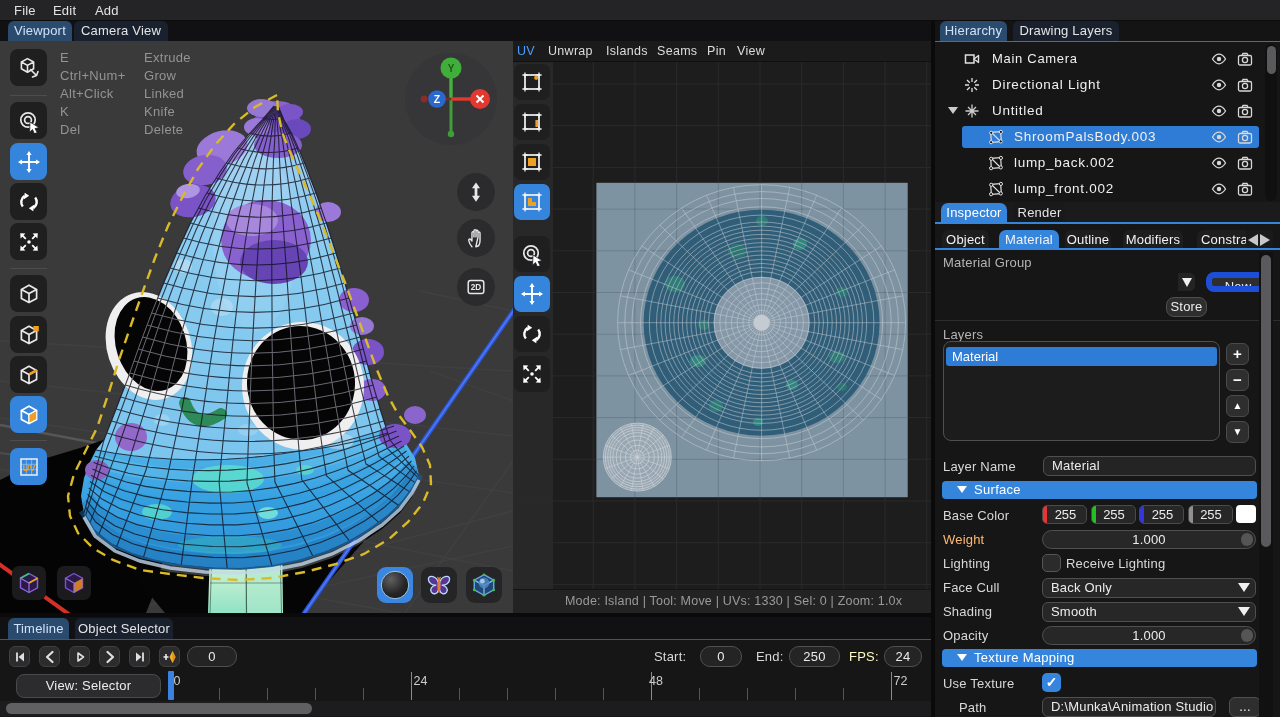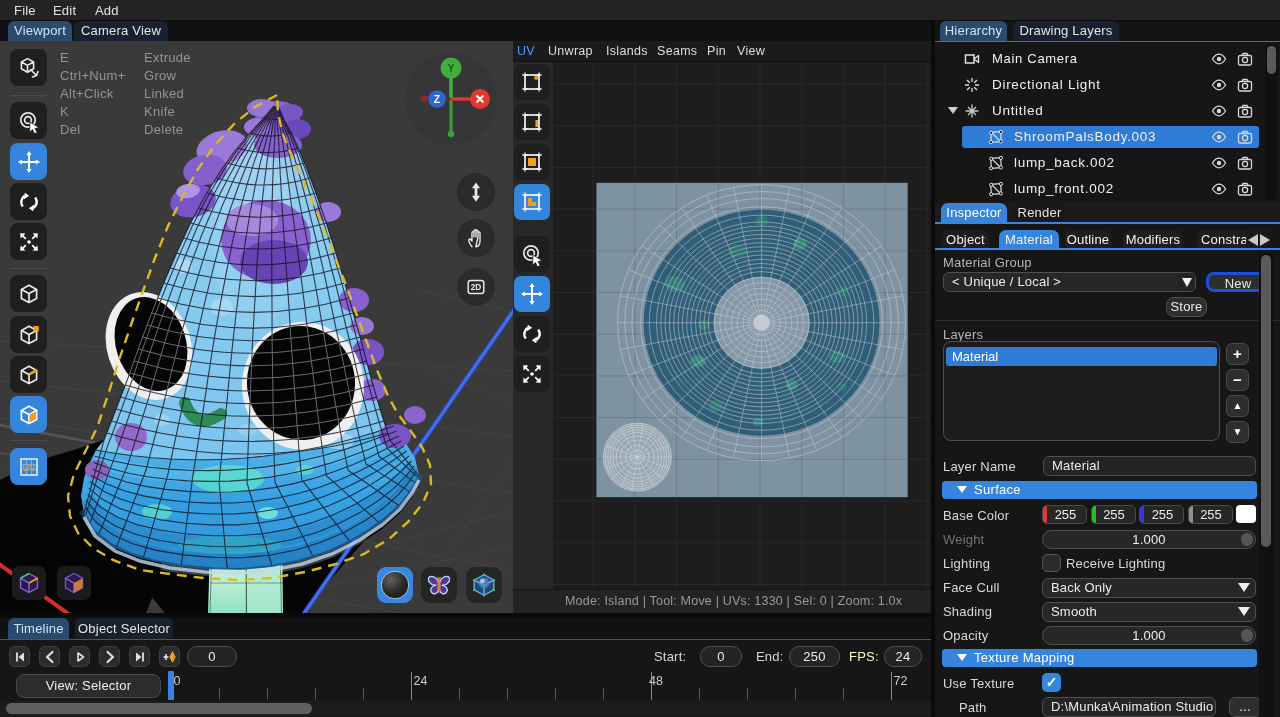--- a/index.html
+++ b/index.html
@@ -609,24 +609,23 @@
       <div style="position:absolute;left:7px;top:209px;width:47px;height:19px;background:#1e1e1e;border-radius:7px 7px 0 0;color:#f2f2f2;font-size:13px;text-align:center;line-height:19px;letter-spacing:0.2px;overflow:hidden">Object</div>
       <div style="position:absolute;left:64px;top:209px;width:60px;height:19px;background:#3585dc;border-radius:7px 7px 0 0;color:#f2f2f2;font-size:13px;text-align:center;line-height:19px;letter-spacing:0.2px;overflow:hidden">Material</div>
       <div style="position:absolute;left:130px;top:209px;width:46px;height:19px;background:#1e1e1e;border-radius:7px 7px 0 0;color:#f2f2f2;font-size:13px;text-align:center;line-height:19px;letter-spacing:0.2px;overflow:hidden">Outline</div>
       <div style="position:absolute;left:188px;top:209px;width:60px;height:19px;background:#1e1e1e;border-radius:7px 7px 0 0;color:#f2f2f2;font-size:13px;text-align:center;line-height:19px;letter-spacing:0.2px;overflow:hidden">Modifiers</div>
       <div style="position:absolute;left:262px;top:209px;width:55px;height:19px;background:#1e1e1e;border-radius:7px 7px 0 0;color:#f2f2f2;font-size:13px;text-align:center;line-height:19px;letter-spacing:0.2px;overflow:hidden">Constra</div>
       <div style="position:absolute;left:311px;top:209px;width:27px;height:19px;background:#1a1a1a;border-radius:4px"></div>
       <div style="position:absolute;left:313px;top:212.5px;width:0;height:0;border-top:6px solid transparent;border-bottom:6px solid transparent;border-right:10px solid #c8c8c8"></div>
       <div style="position:absolute;left:325px;top:212.5px;width:0;height:0;border-top:6px solid transparent;border-bottom:6px solid transparent;border-left:10px solid #c8c8c8"></div>
       <div style="position:absolute;left:0;top:227px;width:345px;height:2px;background:#3585dc"></div>
       <div style="position:absolute;left:8px;top:234px;font-size:13px;color:#b4b4b4;letter-spacing:0.2px">Material Group</div>
-      <div style="position:absolute;left:8px;top:251px;width:253px;height:20px;background:#272727;border:1px solid #4f4f4f;border-radius:6px;box-sizing:border-box;color:#ececec;font-size:13px;line-height:18px;padding:0 8px;letter-spacing:0.2px;overflow:hidden;white-space:nowrap">&lt; Unique / Local &gt;</div>
       <div style="position:absolute;left:243px;top:252px;width:17px;height:18px;background:#232323;border-radius:0 5px 5px 0"></div>
       <div style="position:absolute;left:247px;top:257px;width:0;height:0;border-left:5.5px solid transparent;border-right:5.5px solid transparent;border-top:9.0px solid #f0f0f0"></div>
-      <div style="position:absolute;left:271px;top:251px;width:64px;height:20px;background:#2e2e2e;border:3px solid #1d4ed8;border-radius:8px;box-sizing:border-box;color:#ececec;font-size:13px;line-height:18px;text-align:center;letter-spacing:0.2px;overflow:hidden;white-space:nowrap">New</div>
+      <div style="position:absolute;left:271px;top:251px;width:64px;height:20px;background:#2e2e2e;border:6px solid #1d4ed8;border-radius:8px;box-sizing:border-box;color:#ececec;font-size:13px;line-height:18px;text-align:center;letter-spacing:0.2px;overflow:hidden;white-space:nowrap">New</div>
       <div style="position:absolute;left:231px;top:276px;width:41px;height:20px;background:#2e2e2e;border:1px solid #4f4f4f;border-radius:8px;box-sizing:border-box;color:#ececec;font-size:13px;line-height:18px;text-align:center;letter-spacing:0.2px;overflow:hidden;white-space:nowrap">Store</div>
       <div style="position:absolute;left:0;top:299px;width:345px;height:1px;background:#2e2e2e"></div>
       <div style="position:absolute;left:8px;top:306px;font-size:13px;color:#b4b4b4;letter-spacing:0.2px">Layers</div>
       <div style="position:absolute;left:8px;top:320px;width:277px;height:100px;background:#1c1c1c;border:1px solid #4f4f4f;border-radius:8px;box-sizing:border-box;color:#ececec;font-size:13px;line-height:98px;padding:0 8px;letter-spacing:0.2px;overflow:hidden;white-space:nowrap"></div>
       <div style="position:absolute;left:11px;top:326px;width:271px;height:19px;background:#2e7cd6;border-radius:3px;color:#fff;font-size:13px;line-height:19px;padding-left:6px;box-sizing:border-box">Material</div>
       <div style="position:absolute;left:291px;top:322px;width:23px;height:22px;background:#2e2e2e;border:1px solid #4a4a4a;border-radius:6px;box-sizing:border-box;color:#fff;font-size:15px;text-align:center;line-height:20px;font-weight:bold">+</div>
       <div style="position:absolute;left:291px;top:348px;width:23px;height:22px;background:#2e2e2e;border:1px solid #4a4a4a;border-radius:6px;box-sizing:border-box;color:#fff;font-size:15px;text-align:center;line-height:20px;font-weight:bold">−</div>
       <div style="position:absolute;left:291px;top:374px;width:23px;height:22px;background:#2e2e2e;border:1px solid #4a4a4a;border-radius:6px;box-sizing:border-box;color:#fff;font-size:10px;text-align:center;line-height:20px;font-weight:bold">▲</div>
       <div style="position:absolute;left:291px;top:400px;width:23px;height:22px;background:#2e2e2e;border:1px solid #4a4a4a;border-radius:6px;box-sizing:border-box;color:#fff;font-size:10px;text-align:center;line-height:20px;font-weight:bold">▼</div>
       <div style="position:absolute;left:8px;top:438px;font-size:13px;color:#d8d8d8;letter-spacing:0.2px">Layer Name</div>
@@ -646,21 +645,21 @@
       </div>
       <div style="position:absolute;left:204.0px;top:484px;width:45px;height:19px;background:#272727;border:1px solid #4a4a4a;border-radius:5px;box-sizing:border-box;overflow:hidden">
         <span style="position:absolute;left:0;top:0;width:4px;height:19px;background:#3535e0"></span>
         <span style="position:absolute;left:0;width:45px;text-align:center;color:#ececec;font-size:13px;line-height:17px">255</span>
       </div>
       <div style="position:absolute;left:252.5px;top:484px;width:45px;height:19px;background:#272727;border:1px solid #4a4a4a;border-radius:5px;box-sizing:border-box;overflow:hidden">
         <span style="position:absolute;left:0;top:0;width:4px;height:19px;background:#909090"></span>
         <span style="position:absolute;left:0;width:45px;text-align:center;color:#ececec;font-size:13px;line-height:17px">255</span>
       </div>
       <div style="position:absolute;left:301px;top:484px;width:20px;height:18px;background:#fff;border-radius:4px"></div>
-      <div style="position:absolute;left:8px;top:511px;font-size:13px;color:#737373;letter-spacing:0.2px">Weight</div>
+      <div style="position:absolute;left:8px;top:511px;font-size:13px;color:#fdba74;letter-spacing:0.2px">Weight</div>
       <div style="position:absolute;left:107px;top:509px;width:214px;height:19px;background:#272727;border:1px solid #4f4f4f;border-radius:10px;box-sizing:border-box;color:#ececec;font-size:13px;line-height:17px;text-align:center;letter-spacing:0.2px">1.000<span style="position:absolute;right:2px;top:2px;width:12px;height:13px;background:#555;border-radius:7px"></span></div>
       <div style="position:absolute;left:8px;top:535px;font-size:13px;color:#d8d8d8;letter-spacing:0.2px">Lighting</div>
       <div style="position:absolute;left:107px;top:533px;width:19px;height:18px;background:#2b2b2b;border:1px solid #555;border-radius:5px;box-sizing:border-box"></div>
       <div style="position:absolute;left:131px;top:535px;font-size:13px;color:#d8d8d8;letter-spacing:0.2px">Receive Lighting</div>
       <div style="position:absolute;left:8px;top:559px;font-size:13px;color:#d8d8d8;letter-spacing:0.2px">Face Cull</div>
       <div style="position:absolute;left:107px;top:557px;width:214px;height:20px;background:#272727;border:1px solid #4f4f4f;border-radius:6px;box-sizing:border-box;color:#ececec;font-size:13px;line-height:18px;padding:0 8px;letter-spacing:0.2px;overflow:hidden;white-space:nowrap">Back Only</div>
       <div style="position:absolute;left:303px;top:562px;width:0;height:0;border-left:6.1px solid transparent;border-right:6.1px solid transparent;border-top:9.9px solid #f0f0f0"></div>
       <div style="position:absolute;left:8px;top:583px;font-size:13px;color:#d8d8d8;letter-spacing:0.2px">Shading</div>
       <div style="position:absolute;left:107px;top:581px;width:214px;height:20px;background:#272727;border:1px solid #4f4f4f;border-radius:6px;box-sizing:border-box;color:#ececec;font-size:13px;line-height:18px;padding:0 8px;letter-spacing:0.2px;overflow:hidden;white-space:nowrap">Smooth</div>
       <div style="position:absolute;left:303px;top:586px;width:0;height:0;border-left:6.1px solid transparent;border-right:6.1px solid transparent;border-top:9.9px solid #f0f0f0"></div>

